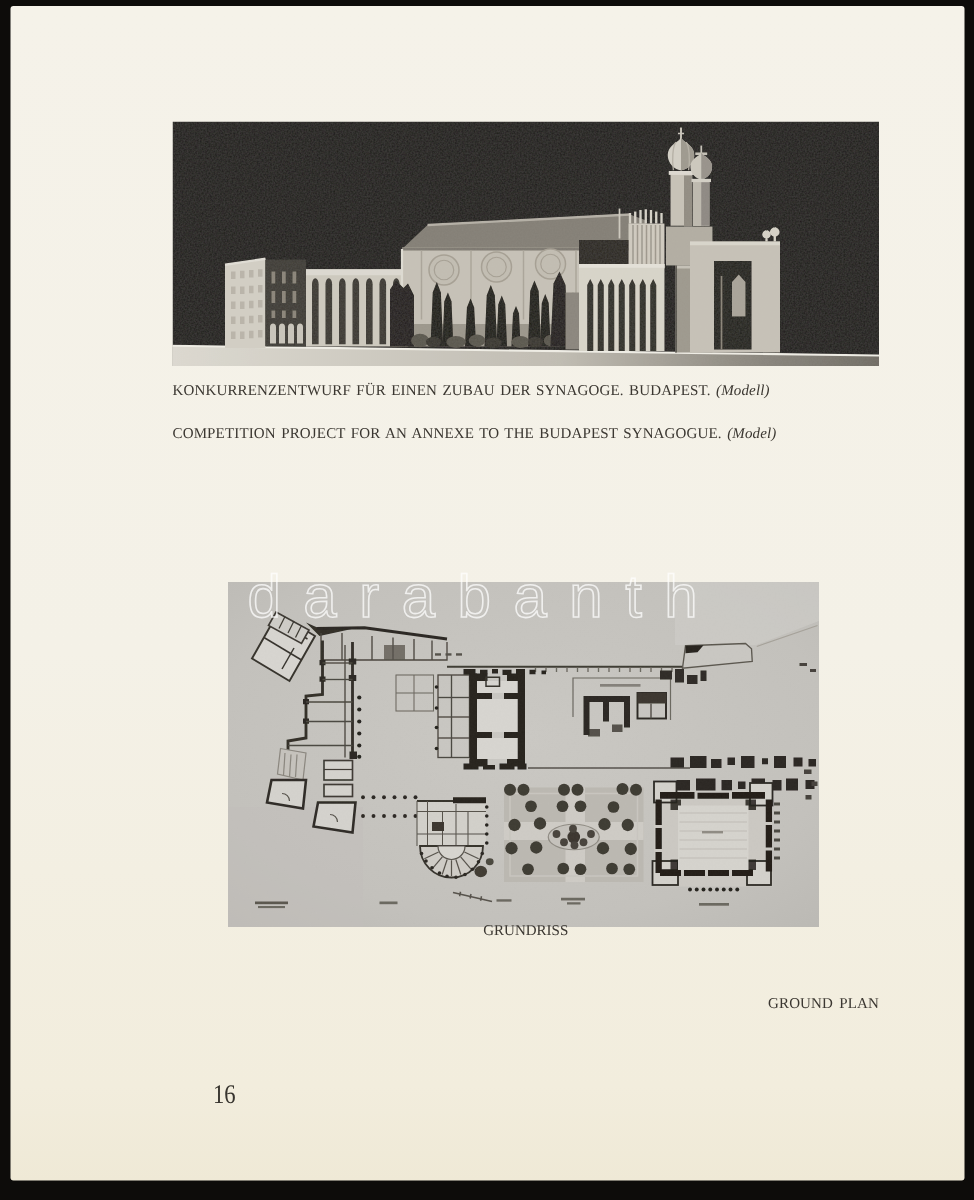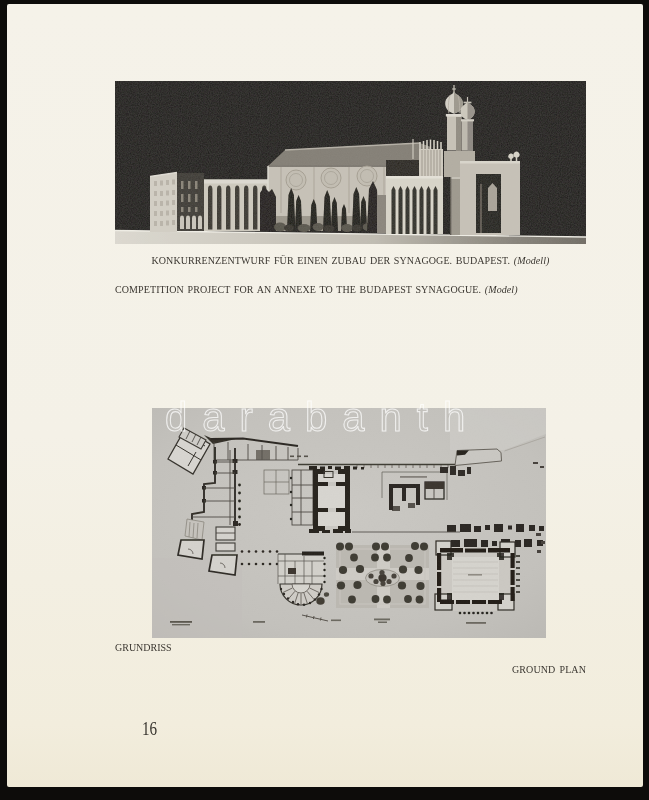--- a/index.html
+++ b/index.html
@@ -236,29 +236,29 @@
 
     <path d="M396 80 v-7 m0 0 c2.5 1 3 3.5 0 4.5 c-3 -1 -2.5 -3.5 0 -4.5" stroke="#d5d1c6" stroke-width="1.6" fill="#d5d1c6"></path>
     <path d="M401.5 80 v-9 m0 0 c3 1.2 3.5 4 0 5.2 c-3.5 -1.2 -3 -4 0 -5.2" stroke="#d5d1c6" stroke-width="1.6" fill="#d5d1c6"></path>
   </g>
   </g>
   </g>
 
 </svg>
 </div>
 
-<div class="abs" style="left:115px;top:254.5px;width:471px;text-align:center;color:#3b3731;
+<div class="abs" style="left:115px;top:254.5px;width:471px;color:#3b3731;
      font-size:10px;letter-spacing:0.1px;word-spacing:1px;white-space:nowrap;">
   KONKURRENZENTWURF FÜR EINEN ZUBAU DER SYNAGOGE. BUDAPEST. <i>(Modell)</i></div>
 
 <div class="abs" style="left:115px;top:284px;width:471px;text-align:left;color:#3b3731;
      font-size:10px;letter-spacing:0.1px;word-spacing:1px;white-space:nowrap;">
   COMPETITION PROJECT FOR AN ANNEXE TO THE BUDAPEST SYNAGOGUE. <i>(Model)</i></div>
 
-<div class="abs" style="left:152px;top:408px;width:394px;height:230px;">
+<div class="abs" style="left:152px;top:388px;width:394px;height:230px;">
 <svg width="394" height="230" viewBox="0 0 394 230" style="overflow:visible;">
   <defs>
     <radialGradient id="planbg" cx="0.5" cy="0.45" r="0.75">
       <stop offset="0" stop-color="#cbc9c4"></stop>
       <stop offset="0.7" stop-color="#c4c2bd"></stop>
       <stop offset="1" stop-color="#bcbab5"></stop>
     </radialGradient>
     <filter id="soft" x="-2%" y="-2%" width="104%" height="104%">
       <feGaussianBlur stdDeviation="0.45"></feGaussianBlur>
     </filter>
@@ -694,19 +694,19 @@
           <rect x="389" y="133" width="4" height="3"></rect>
     <rect x="385" y="142" width="4" height="3"></rect>
   </g>
   </g>
   <rect x="0" y="0" width="394" height="230" filter="url(#pgrain)"></rect>
 
   <text x="13" y="23" font-family="Liberation Sans, sans-serif" font-size="40" fill="none" stroke="#ffffff" stroke-width="1.05" opacity="0.74" letter-spacing="15">darabanth</text>
 </svg>
 </div>
 
-<div class="abs" style="left:115px;top:642px;width:471px;text-align:left;color:#3b3731;
+<div class="abs" style="left:115px;top:615px;width:471px;text-align:center;color:#3b3731;
      font-size:10px;letter-spacing:0px;white-space:nowrap;">GRUNDRISS</div>
 
 <div class="abs" style="left:115px;top:663.6px;width:471px;text-align:right;color:#3b3731;
      font-size:10px;letter-spacing:0.1px;word-spacing:1.5px;white-space:nowrap;">GROUND PLAN</div>
 
 <div class="abs" style="left:142px;top:719px;font-size:18px;color:#37342e;transform:scaleX(0.84);transform-origin:0 0;">16</div>
 
 </body></html>

